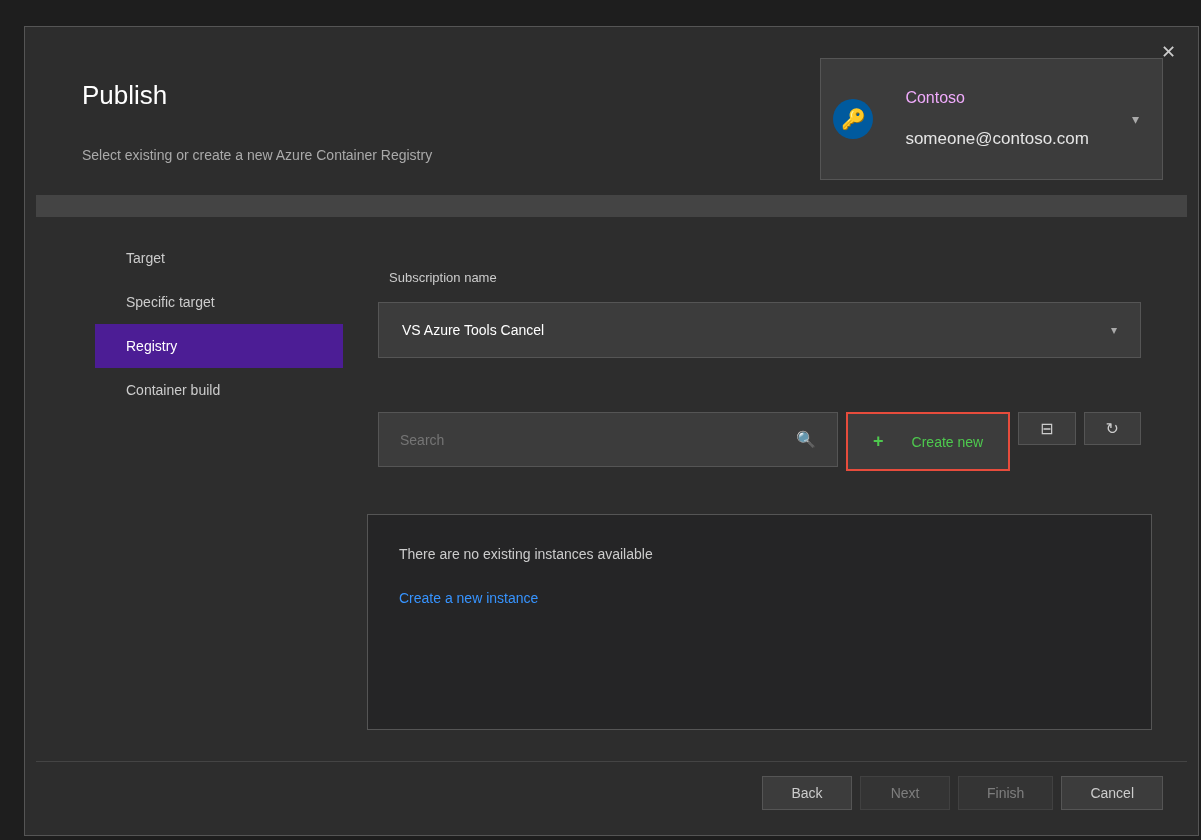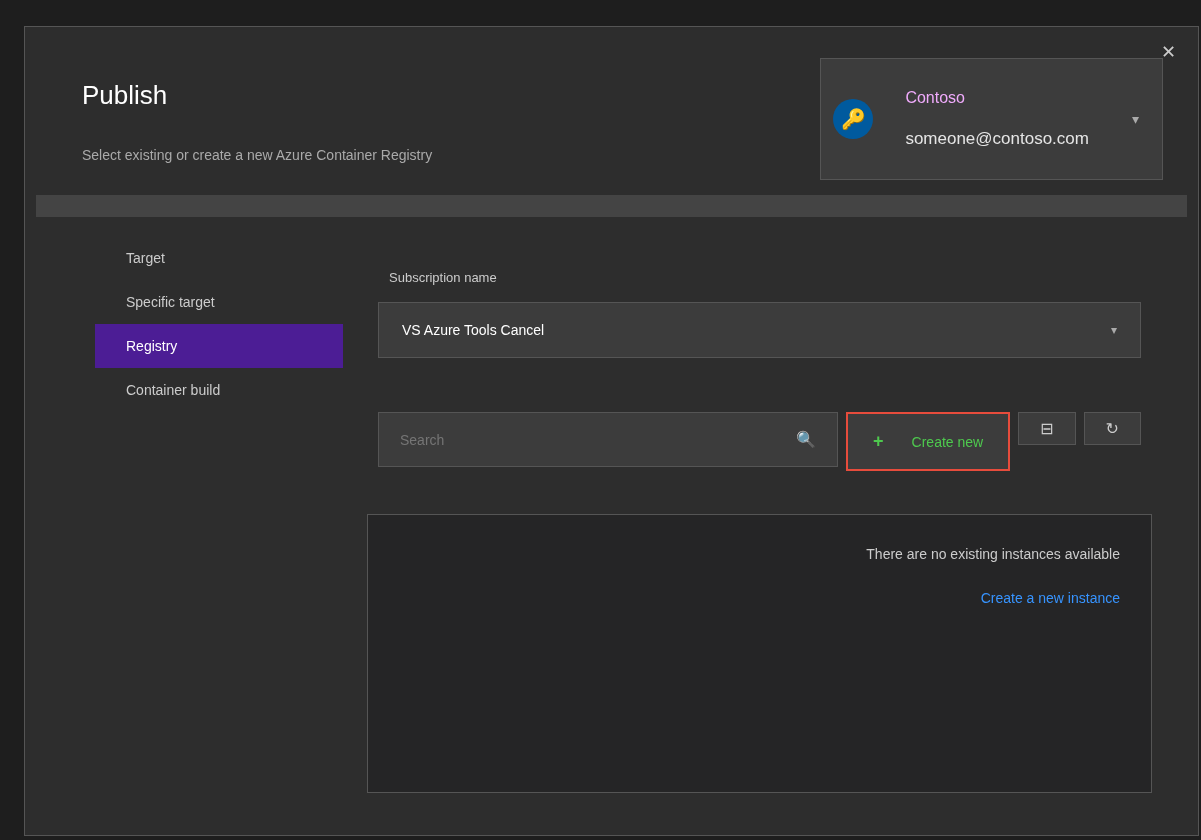--- a/index.html
+++ b/index.html
@@ -203,21 +203,20 @@
       font-size: 16px;
     }
     .instances-panel {
       flex: 1;
       background: #252526;
       border: 1px solid #555;
       padding: 20px;
       display: flex;
       flex-direction: column;
       overflow: hidden;
-      text-align: right;
     }
     .no-instances-text {
       font-size: 14px;
       color: #cccccc;
       margin-bottom: 6px;
     }
     .create-new-instance-link {
       font-size: 14px;
       color: #3794ff;
       cursor: pointer;
@@ -312,14 +311,20 @@
         </button>
       </div>
 
       <div class="instances-panel">
         <div class="no-instances-text">There are no existing instances available</div>
         <a class="create-new-instance-link" href="#">Create a new instance</a>
       </div>
     </div>
   </div>
 
+  <div class="footer">
+    <button class="footer-btn">Back</button>
+    <button class="footer-btn disabled">Next</button>
+    <button class="footer-btn disabled">Finish</button>
+    <button class="footer-btn">Cancel</button>
+  </div>
 
 </div>
 
 </body></html>

